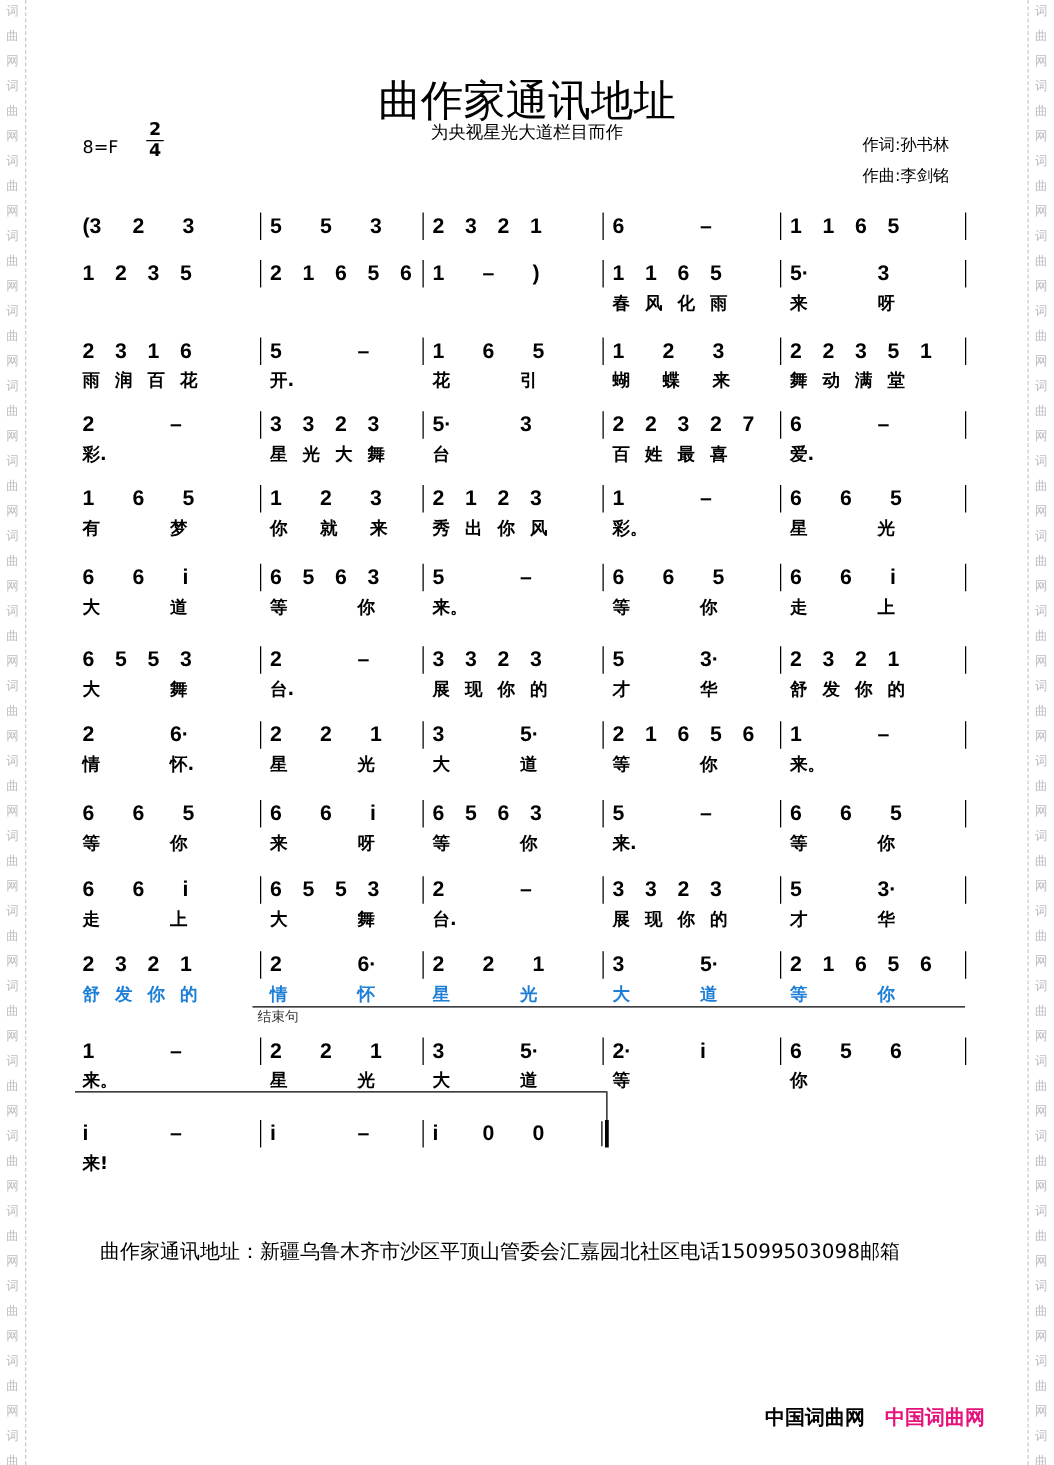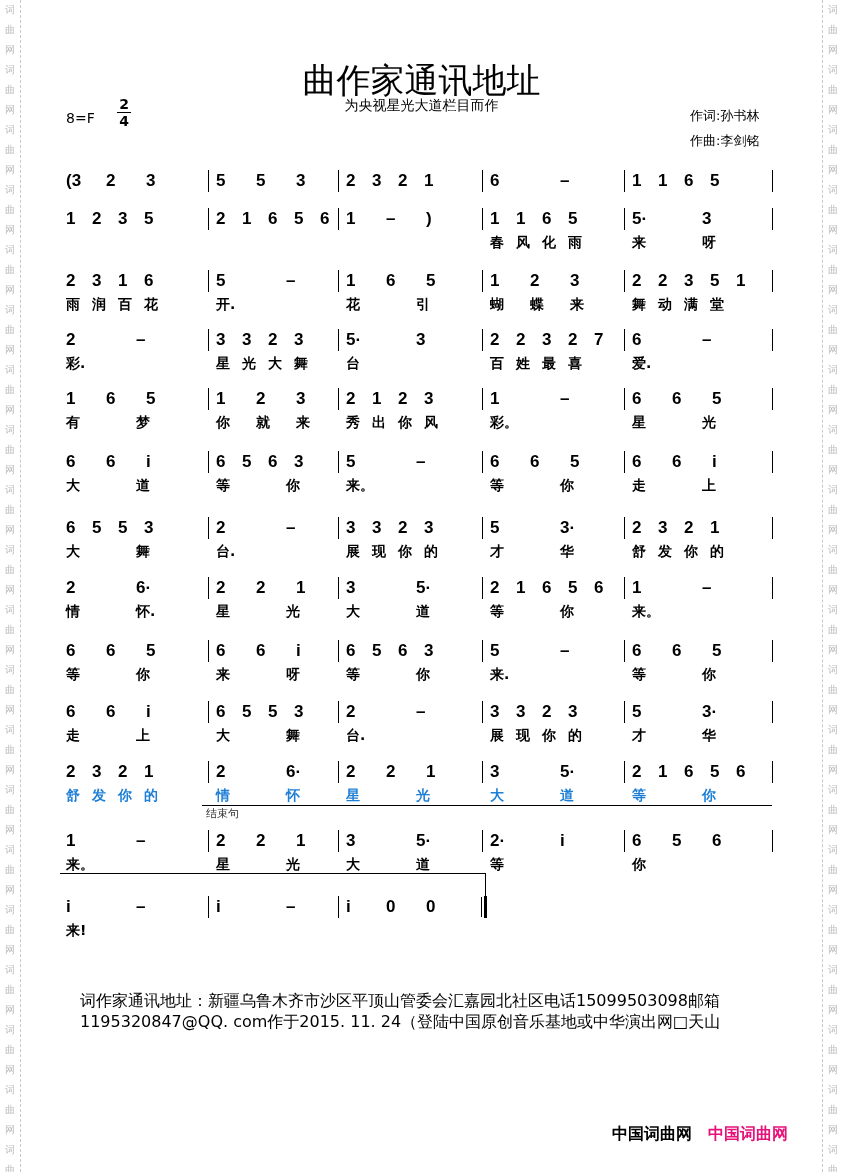--- a/index.html
+++ b/index.html
@@ -481,19 +481,18 @@
       <div class="note" style="left: 220px; width: auto;">–</div>
       <div class="barline" style="left: 272px;"></div>
       <div class="note" style="left: 280px; width: auto;">i</div>
       <div class="note" style="left: 320px; width: auto;">0</div>
       <div class="note" style="left: 360px; width: auto;">0</div>
       <div class="barline" style="left: 418px; width: 3px; box-shadow: rgb(0, 0, 0) -4px 0px 0px -1px;"></div>
     </div>
   </div>
 
 <div class="footer">
-  <div>词作家通讯地址：新疆乌鲁木齐市沙区平顶山管委会汇嘉园北社区电话15099503098邮箱</div>
-  <div>1195320847@QQ. com作于2015. 11. 24（登陆中国原创音乐基地或中华演出网□天山</div>
+  <div>曲作家通讯地址：新疆乌鲁木齐市沙区平顶山管委会汇嘉园北社区电话15099503098邮箱</div>
 </div>
 
 <div class="source">
   <span>中国词曲网</span><span class="brand">中国词曲网</span>
 </div>
 
 </body></html>

